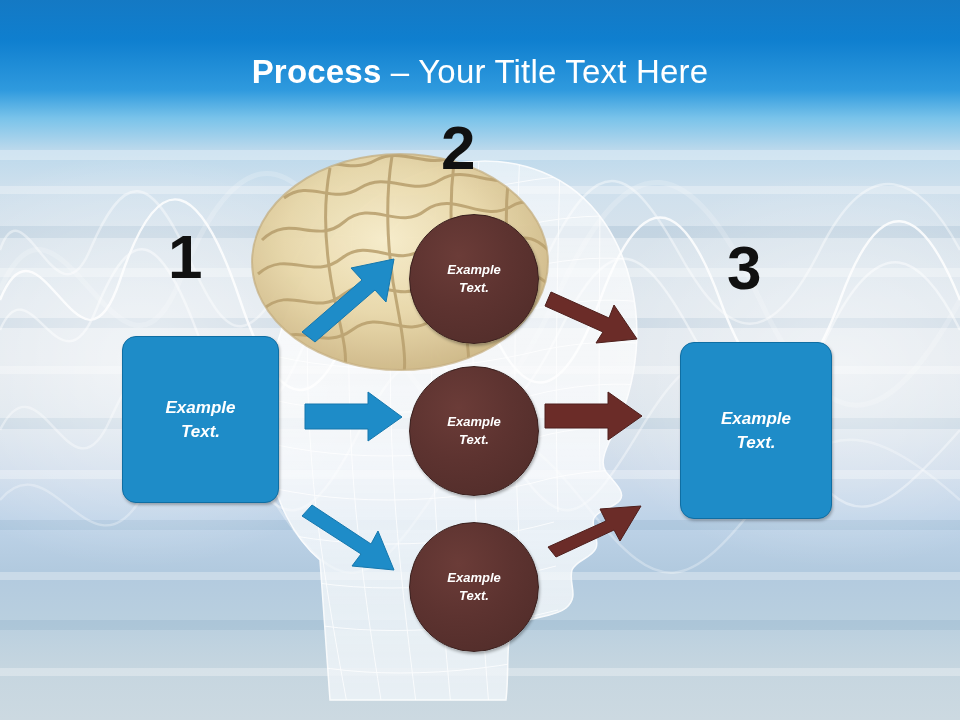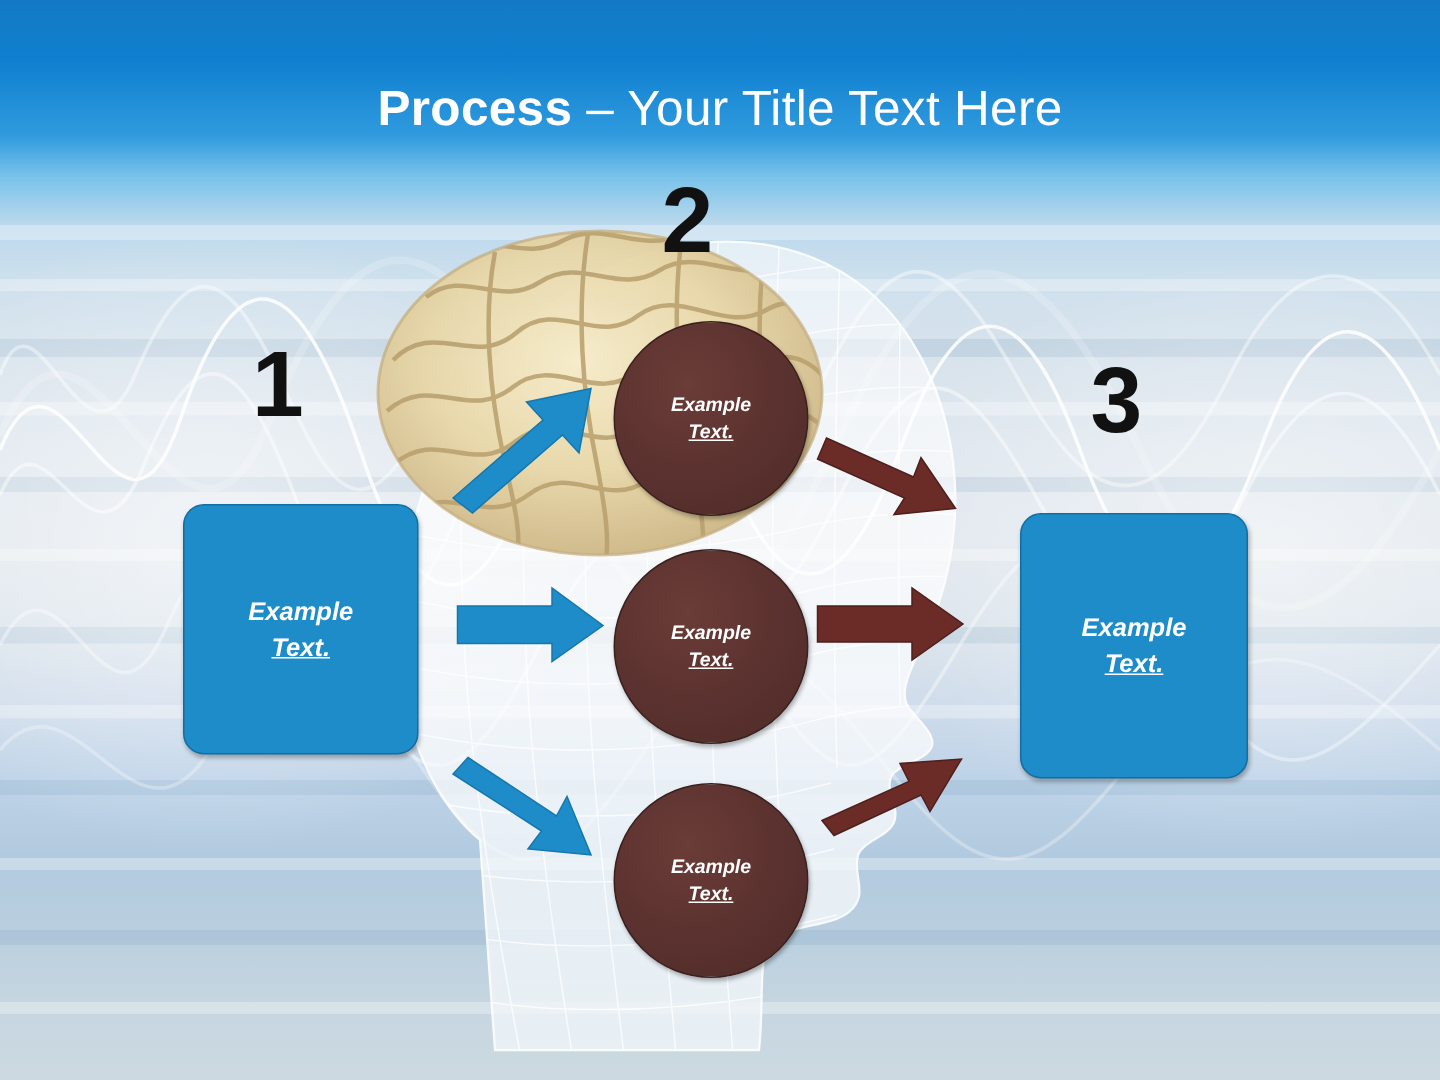--- a/index.html
+++ b/index.html
@@ -140,21 +140,21 @@
   #circle-1 { left: 409px; top: 214px; }
   #circle-2 { left: 409px; top: 366px; }
   #circle-3 { left: 409px; top: 522px; }
 
   .arrows {
     position: absolute;
     inset: 0;
     pointer-events: none;
   }
 
-  .box-label-line2, .circle-label-line2 { display: block; text-decoration: underline; }
+  .box-label-line2, .circle-label-line2 { display: block; }
 </style>
 </head>
 <body>
 
 <div id="slide">
 
   <div class="bg-base"></div>
 
   <div class="bg-hband" style="top:150px;height:10px;"></div>
   <div class="bg-hband" style="top:186px;height:8px;"></div>

